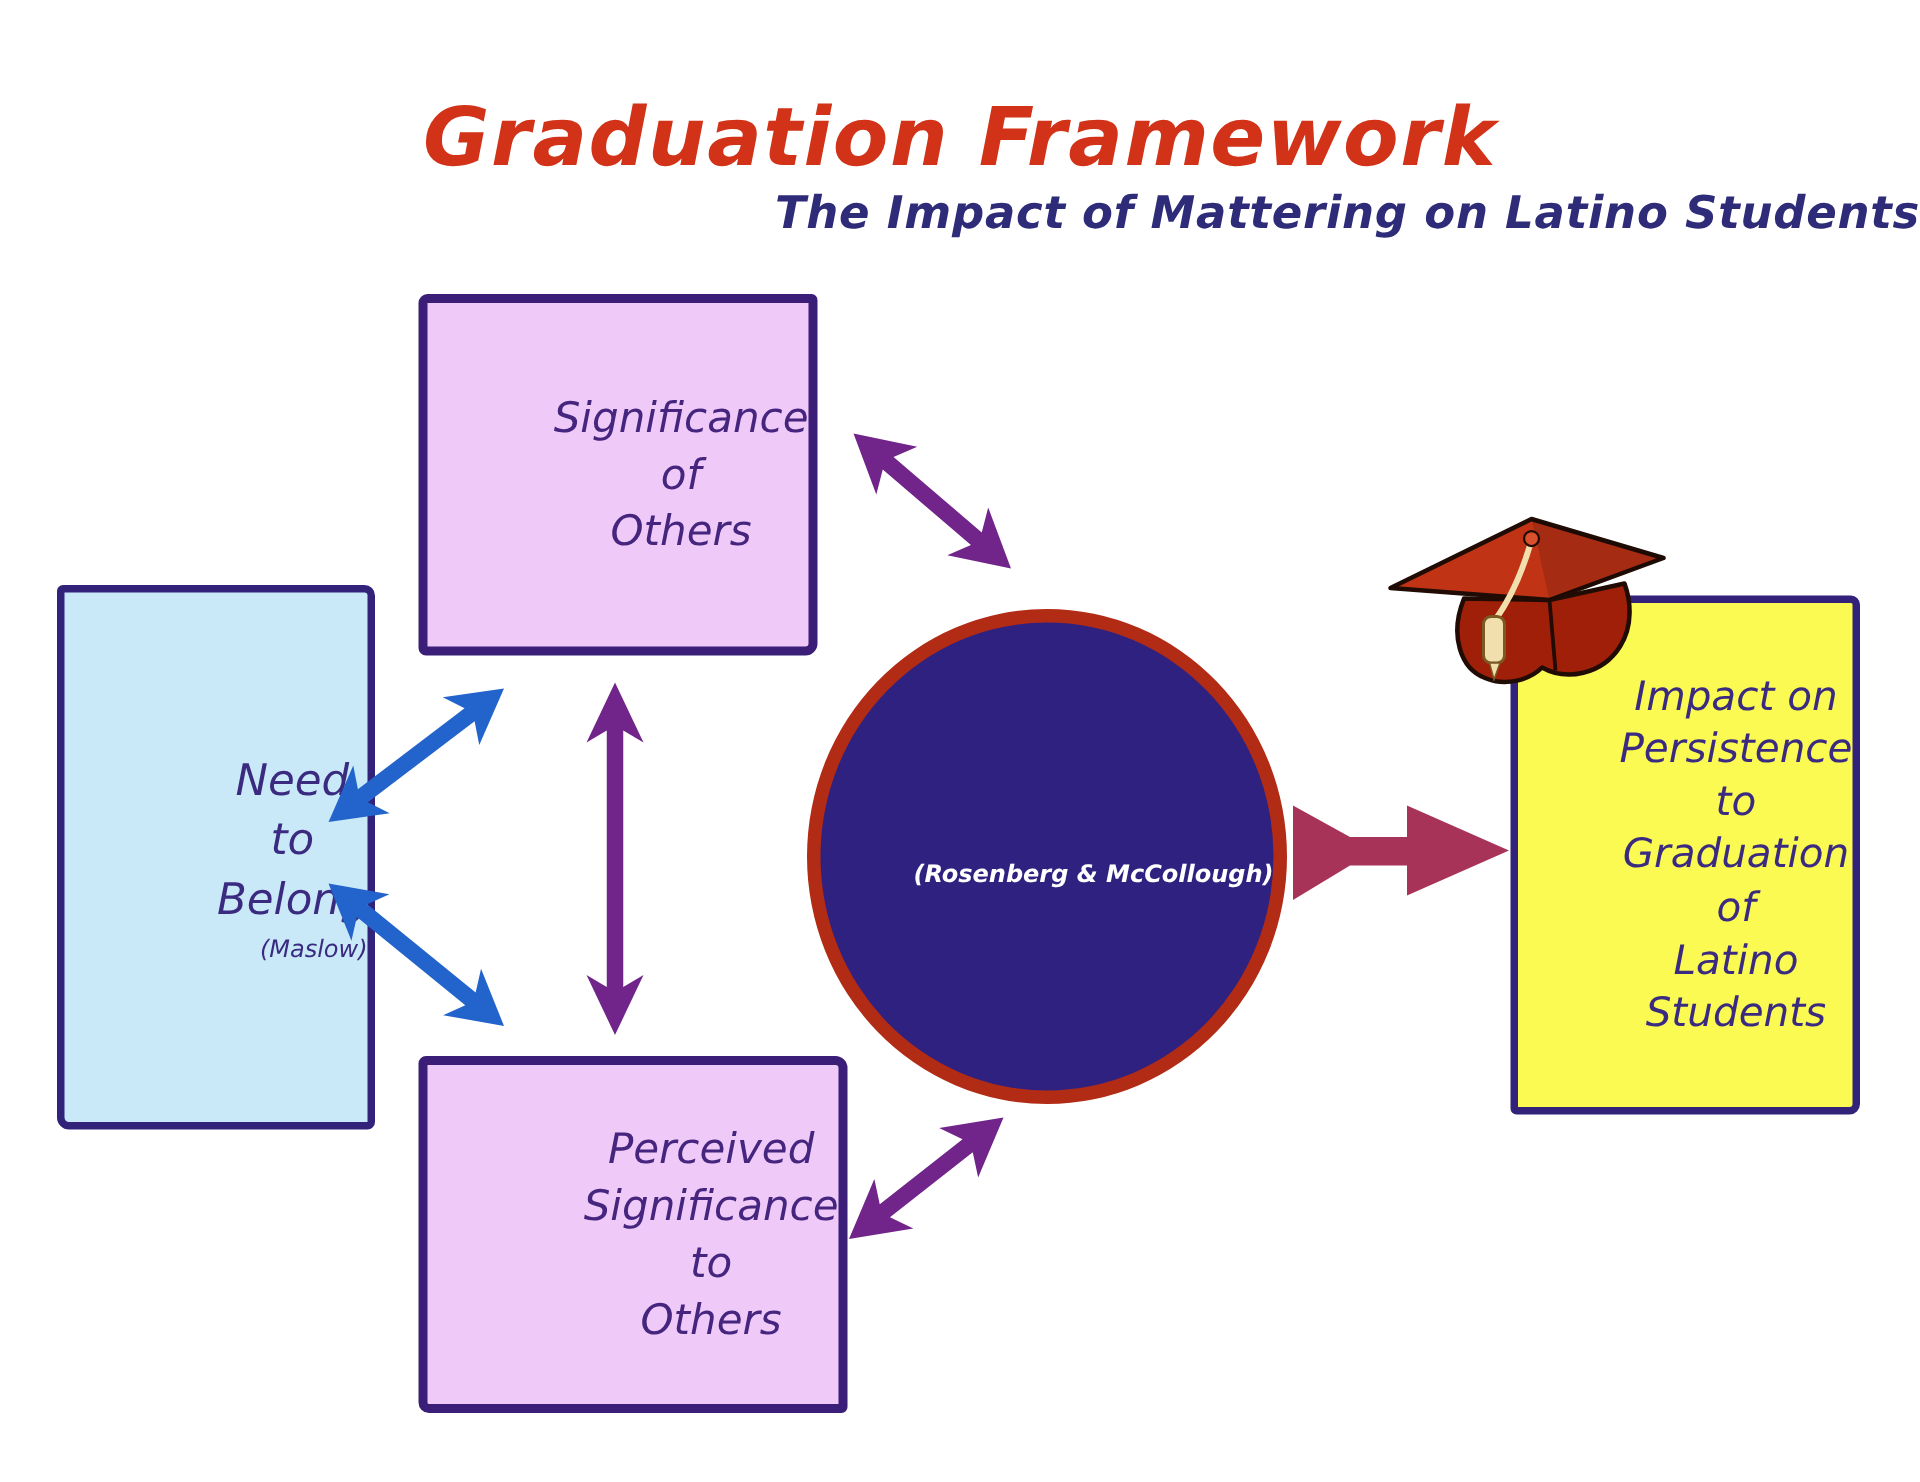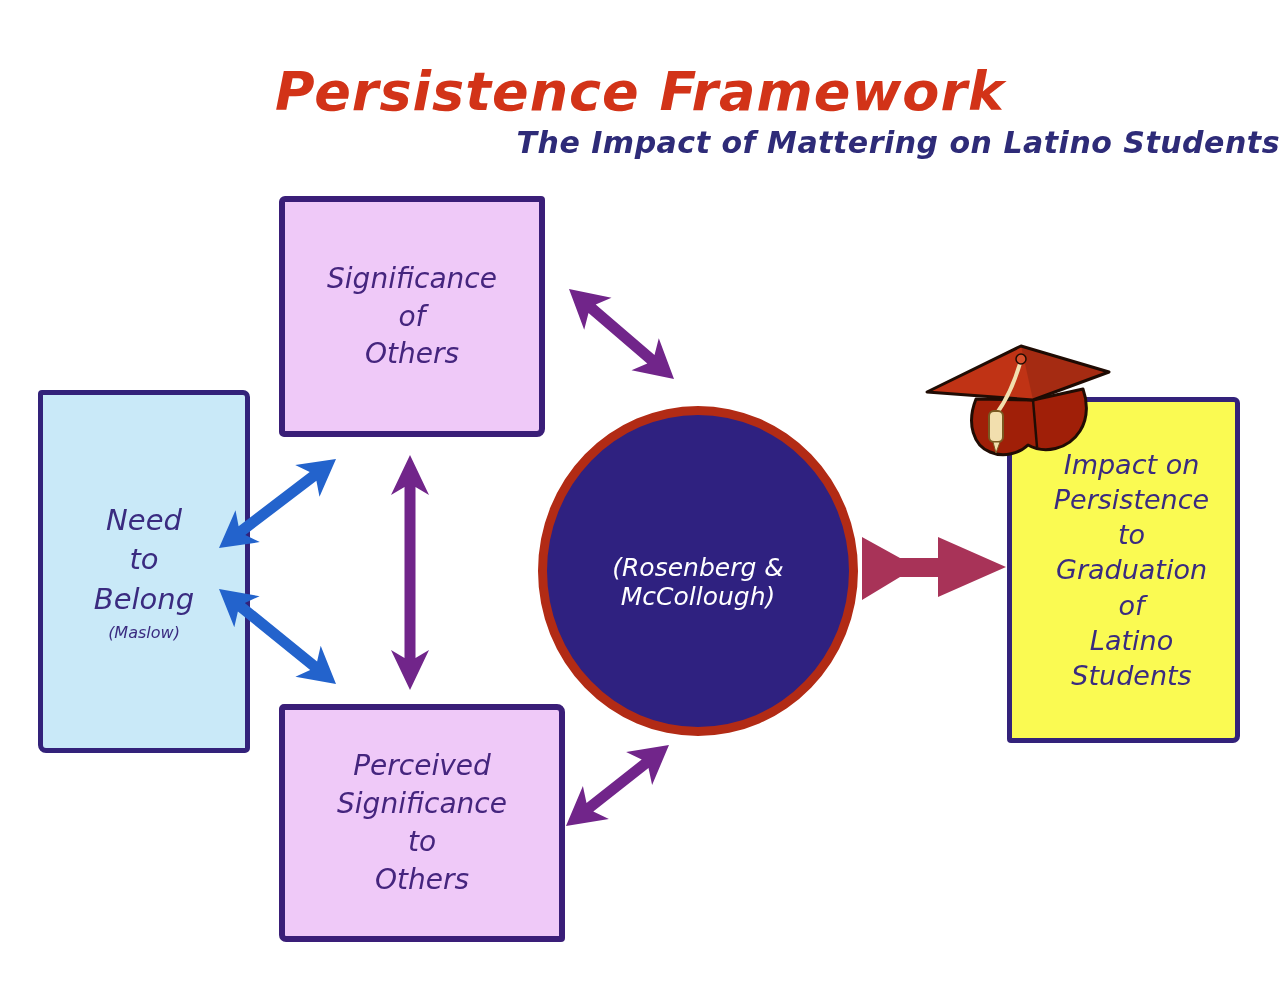--- a/index.html
+++ b/index.html
@@ -4,21 +4,21 @@
 <style>
   html,body{margin:0;padding:0;background:#ffffff;}
   #diagram{position:relative;width:1280px;height:988px;background:#ffffff;overflow:hidden;
            font-family:"DejaVu Sans", sans-serif;}
   .hdr{position:absolute;left:0;right:0;top:64px;text-align:center;line-height:1.05;}
   .hdr h1{margin:0;font-size:54px;font-weight:bold;letter-spacing:1px;color:var(--title,#d23318);
           font-style:italic;}
   .hdr h2{margin:6px 0 0 0;font-size:30px;font-weight:bold;letter-spacing:0.5px;
           color:var(--subtitle,#2e2b78);font-style:italic;text-align:right;}
   .node{position:absolute;box-sizing:border-box;display:flex;flex-direction:column;
-        align-items:center;justify-content:center;text-align:center;}
+        align-items:flex-end;justify-content:center;text-align:center;}
   .label{white-space:pre-line;font-style:italic;}
   #box-belong{left:38px;top:390px;width:212px;height:363px;
         background:var(--blue-box-fill,#c9e9f8);border:5px solid var(--box-border,#33227a);
         border-radius:4px 7px 5px 8px;}
   #box-belong .label{font-size:29px;line-height:1.35;color:var(--box-text,#3a2b80);font-weight:500;}
   #box-belong .sublabel{font-size:16px;margin-top:4px;color:var(--box-text,#3a2b80);font-style:italic;}
   #box-significance{left:279px;top:196px;width:266px;height:241px;
         background:var(--purple-box-fill,#efc9f8);border:6px solid var(--purple-box-border,#3a1e78);
         border-radius:6px 4px 8px 5px;}
   #box-perceived{left:279px;top:704px;width:286px;height:238px;
@@ -27,31 +27,31 @@
   #box-significance .label,#box-perceived .label{font-size:28px;line-height:1.35;
         color:var(--purple-box-text,#45257e);}
   #box-impact{left:1007px;top:397px;width:233px;height:346px;
         background:var(--yellow-box-fill,#fafa52);border:5px solid var(--box-border,#33227a);
         border-radius:4px 6px 7px 4px;}
   #box-impact .label{font-size:27px;line-height:1.3;color:var(--box-text,#3a2b80);margin-left:16px;}
   #circle-mattering{left:538px;top:406px;width:320px;height:330px;border-radius:50%;
         background:var(--circle-fill,#2f2180);border:9px solid var(--circle-border,#b22b15);}
   #circle-mattering .label{font-size:44px;font-weight:bold;color:var(--circle-text,#ffffff);
         margin-top:-8px;}
-  #circle-mattering .sublabel{font-size:25px;font-weight:normal;color:var(--circle-text,#ffffff);
+  #circle-mattering .sublabel{font-size:16px;font-weight:bold;color:var(--circle-text,#ffffff);
         margin-top:22px;font-style:italic;}
   #overlay{position:absolute;left:0;top:0;width:1280px;height:988px;pointer-events:none;z-index:10;}
 </style>
 </head>
 <body>
 
 <div id="diagram">
 
   <div class="hdr">
-    <h1>Persistence Framework</h1>
+    <h1>Graduation Framework</h1>
     <h2>The Impact of Mattering on Latino Students</h2>
   </div>
 
   <div class="node" id="box-belong">
     <div class="label">Need
 to
 Belong</div>
     <div class="sublabel">(Maslow)</div>
   </div>
 

